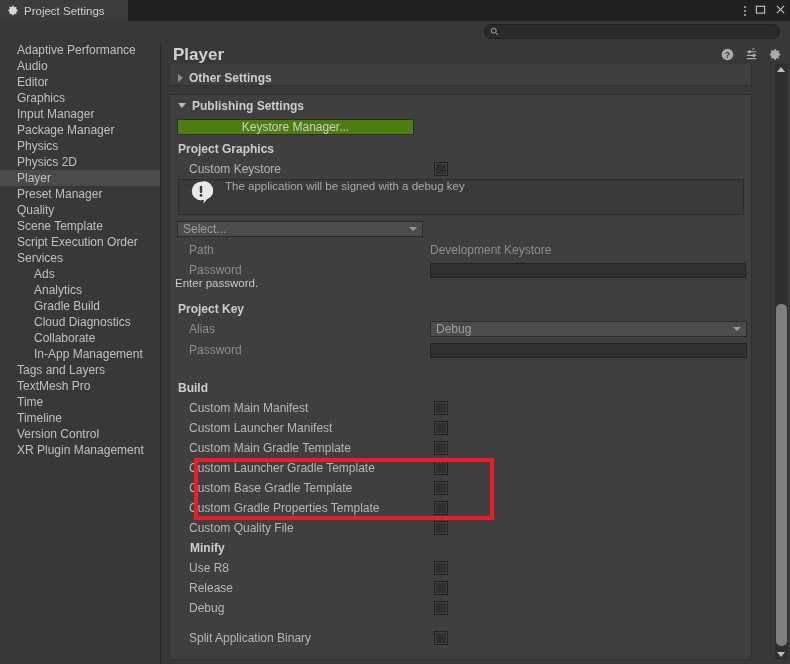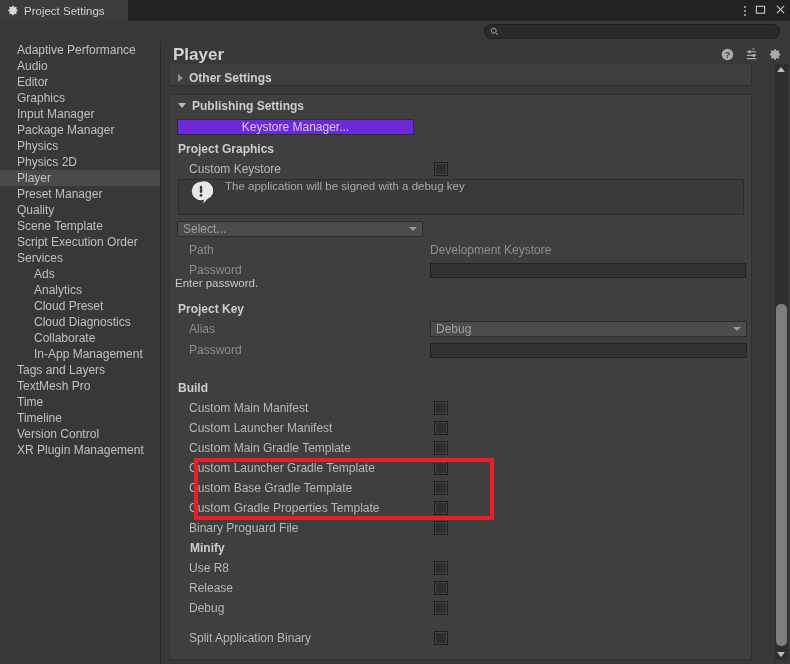--- a/index.html
+++ b/index.html
@@ -62,21 +62,21 @@
   .row-label{font-size:12px;color:#b7b7b7;}
   .row-label.dim{color:#8d8d8d;}
   .sec-label{font-size:12px;font-weight:bold;color:#cdcdcd;}
   .indent1{padding-left:14px;}
   .indent0{padding-left:3px;}
 
   .chk{position:absolute;left:259px;top:3px;width:14px;height:14px;background:#2e2e2e;
        border:1px solid #1f1f1f;box-sizing:border-box;box-shadow:inset 0 0 0 1px #424242;}
   .field{position:absolute;left:252px;height:15px;background:#313131;border:1px solid #222;
          box-sizing:border-box;}
-  .btn{height:16px;background:#6d28d9;border:1px solid #2e2e2e;box-sizing:border-box;
+  .btn{height:16px;background:#4d7c0f;border:1px solid #2e2e2e;box-sizing:border-box;
        display:flex;align-items:center;justify-content:center;color:#cfcfcf;font-size:12px;}
   .dropdown{height:16px;background:#4c4c4c;border:1px solid #2b2b2b;box-sizing:border-box;
             display:flex;align-items:center;padding:0 5px;color:#9e9e9e;font-size:12px;
             justify-content:space-between;}
   .dd-arrow{width:0;height:0;border-top:4px solid #9a9a9a;border-left:4px solid transparent;border-right:4px solid transparent;}
 
   .helpbox{background:#3a3a3a;border:1px solid #2c2c2c;box-sizing:border-box;
            display:flex;align-items:flex-start;padding-left:10px;}
   .help-txt{font-size:11.5px;color:#a9a9a9;margin-left:12px;}
 
@@ -177,21 +177,21 @@
         <div class="side-item">Script Execution Order</div>
       </div>
       <div class="side-row"><span class="arrow open"></span><div class="side-item">Services</div></div>
       <div class="side-row">
         <div class="side-item child">Ads</div>
       </div>
       <div class="side-row">
         <div class="side-item child">Analytics</div>
       </div>
       <div class="side-row">
-        <div class="side-item child">Cloud Preset</div>
+        <div class="side-item child">Gradle Build</div>
       </div>
       <div class="side-row">
         <div class="side-item child">Cloud Diagnostics</div>
       </div>
       <div class="side-row">
         <div class="side-item child">Collaborate</div>
       </div>
       <div class="side-row">
         <div class="side-item child">In-App Management</div>
       </div>
@@ -336,21 +336,21 @@
             </div>
             <div class="row" style="position: relative;">
               <span class="row-label indent1">Custom Base Gradle Template</span>
               <span class="chk"></span>
             </div>
             <div class="row" style="position: relative;">
               <span class="row-label indent1">Custom Gradle Properties Template</span>
               <span class="chk"></span>
             </div>
             <div class="row" style="position: relative;">
-              <span class="row-label indent1">Binary Proguard File</span>
+              <span class="row-label indent1">Custom Quality File</span>
               <span class="chk"></span>
             </div>
           </div>
 
         <div class="row indent0" style="position:absolute;left:5px;top:443px;margin-left:12px;">
           <span class="sec-label">Minify</span>
         </div>
         <div id="minify-rows" style="position:absolute;left:5px;top:463px;width:570px;">
             <div class="row" style="position: relative;">
               <span class="row-label indent1">Use R8</span>

